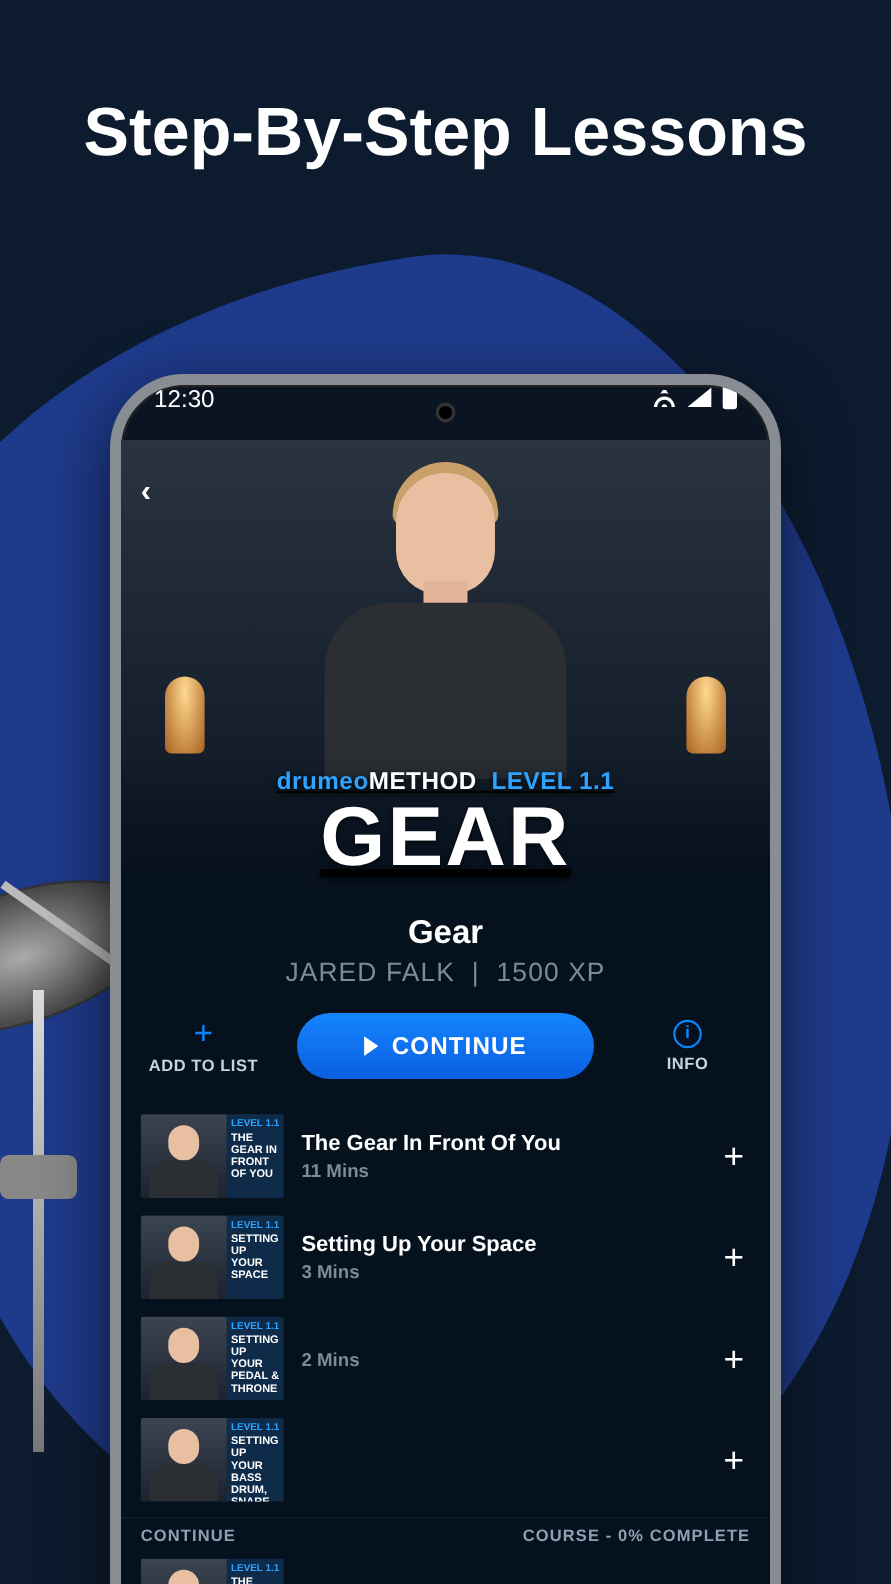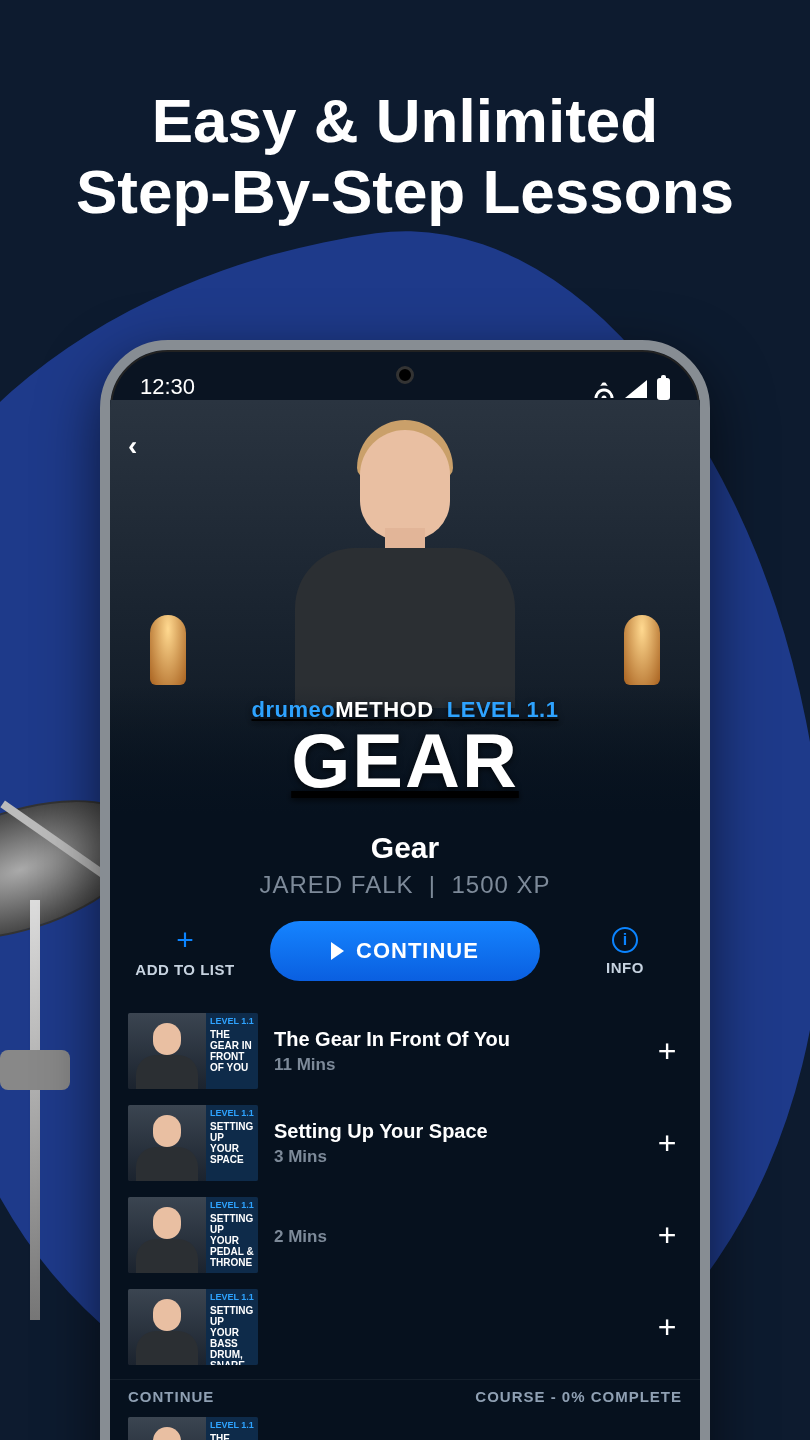--- a/index.html
+++ b/index.html
@@ -41,21 +41,21 @@
     left: 100px; top: 340px;
     width: 610px; height: 1250px;
     background: #0a1422;
     border: 10px solid #878d93;
     border-radius: 68px;
     box-shadow: inset 0 0 0 2px #222, 0 20px 60px rgba(0,0,0,.6);
     overflow: hidden;
     z-index: 10;
   }
 
-  .statusbar { height:50px; display:flex; align-items:flex-end; justify-content:space-between; padding:0 30px; color:#fff; font-size:22px; }
+  .statusbar { height:50px; display:flex; align-items:flex-start; justify-content:space-between; padding:0 30px; color:#fff; font-size:22px; }
   .statusbar .right { display:flex; gap:10px; align-items:center; }
   .statusbar .right span { display:inline-block; }
   .wifi-icon, .cell-icon, .batt-icon { width:22px; height:18px; position:relative; }
   .wifi-icon::before { content:""; position:absolute; inset:0; background:
       radial-gradient(circle at 50% 100%, #fff 2px, transparent 3px),
       radial-gradient(circle at 50% 100%, transparent 6px, #fff 7px, #fff 9px, transparent 10px),
       radial-gradient(circle at 50% 100%, transparent 12px, #fff 13px, #fff 15px, transparent 16px);
       clip-path: polygon(0 100%, 50% 0, 100% 100%); }
   .cell-icon::before { content:""; position:absolute; inset:0; background:#fff; clip-path: polygon(0 100%, 100% 0, 100% 100%); }
   .batt-icon { width:13px; height:22px; background:#fff; border-radius:3px; }
@@ -113,21 +113,20 @@
   .np-row .play { width:0; height:0; border-left:18px solid #fff; border-top:12px solid transparent; border-bottom:12px solid transparent; }
 
   .info-ic { width:26px; height:26px; border:2px solid #0b84ff; border-radius:50%; display:inline-flex; align-items:center; justify-content:center; color:#0b84ff; font-size:16px; font-weight:900; font-style:normal; }
 </style>
 </head>
 <body>
 
 <div class="paint-stroke"></div>
 
 <div class="headline">
-  <div>Easy &amp; Unlimited</div>
   <div>Step-By-Step Lessons</div>
 </div>
 
 <div class="cymbal">
   <div class="disc"></div>
     <div class="arm1"></div>
     <div class="stand"></div>
     <div class="clamp"></div>
 </div>
 

